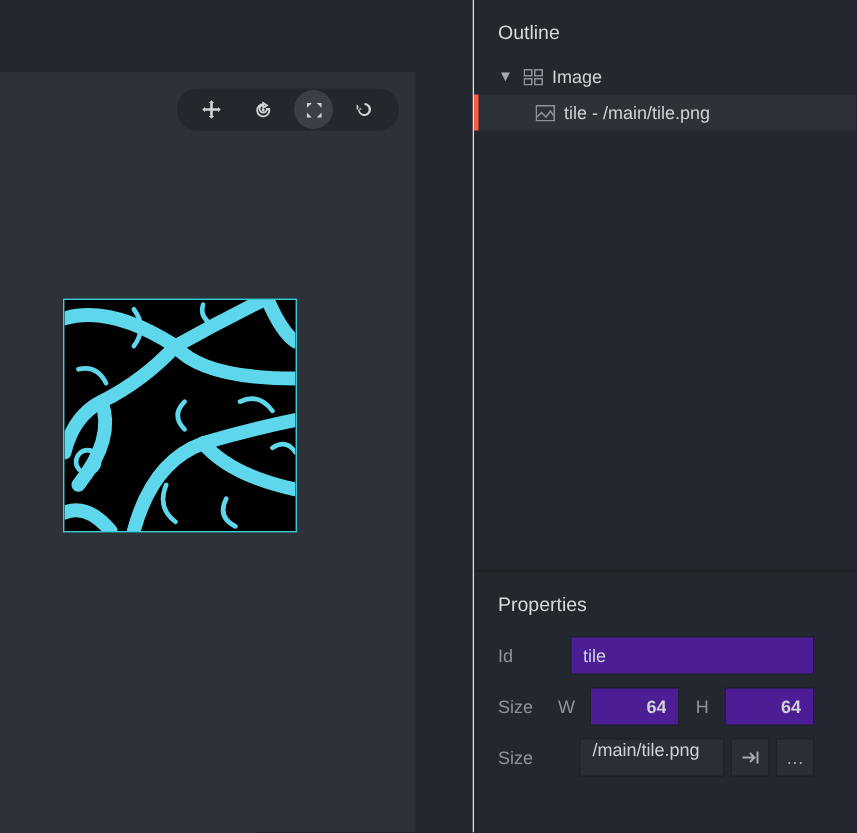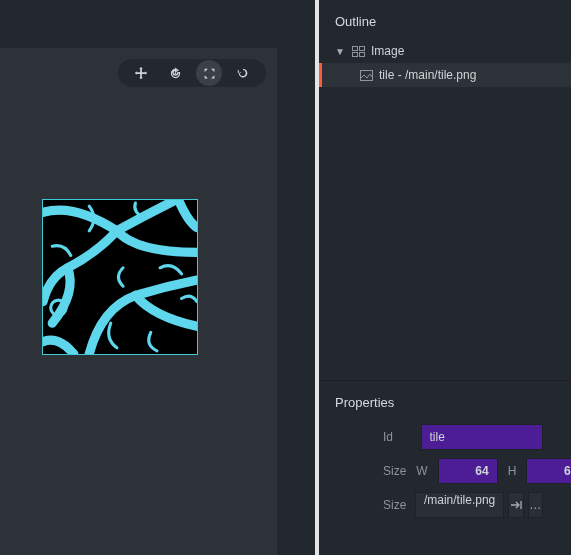--- a/index.html
+++ b/index.html
@@ -49,21 +49,21 @@
     top:199px; left:42px;
     width:156px; height:156px;
     border:1px solid #3ec9d6;
     background:#000;
     overflow:hidden;
   }
   .tile-frame svg { width:100%; height:100%; display:block; }
   .side {
     width:256px; height:555px;
     background:#23272e;
-    border-left:4px solid #e5e5e5;
+    border-left:1px solid #e5e5e5;
     display:flex; flex-direction:column;
   }
   .panel-title {
     padding:14px 16px 10px 16px;
     color:#d6d9de; font-size:13px;
   }
   .outline-body {
     flex:0 0 auto;
     height:342px;
     border-bottom:1px solid #1c1f24;
@@ -91,21 +91,21 @@
   .tri { width:10px; color:#a7acb3; font-size:10px; }
   .node-icon { width:14px; height:14px; display:flex; align-items:center; justify-content:center; color:#8e949c; }
   .props {
     padding:14px 28px 0 16px;
   }
   .prop-row {
     display:flex; align-items:center;
     height:34px;
     gap:10px;
   }
-  .prop-label { width:50px; color:#8e949c; font-size:12px;margin-left:48px; }
+  .prop-label { width:50px; color:#8e949c; font-size:12px; }
   .sub-label { width:16px; color:#8e949c; text-align:center; font-size:12px; }
   input[type="text"] {
     background:#4c1d95;
     border:1px solid #1e2127;
     color:#cfd3d8;
     font-size:12px;
     height:26px;
     padding:0 8px;
     width:100%;
     outline:none;

